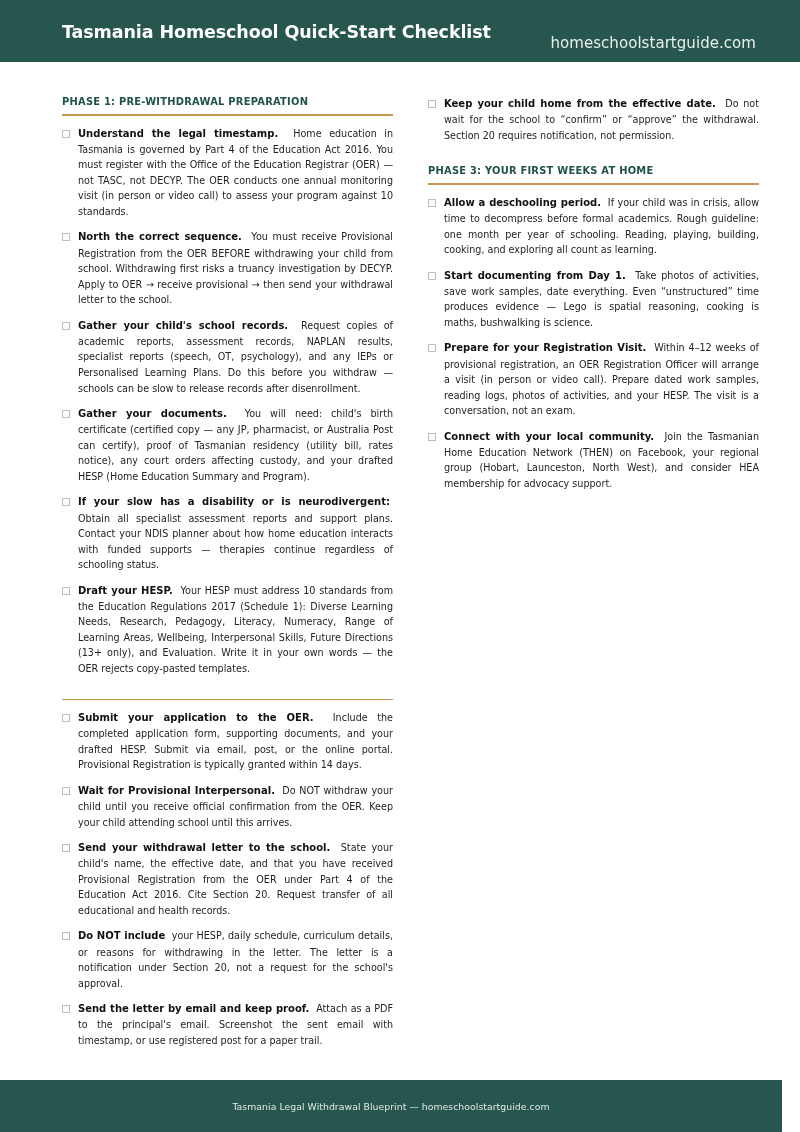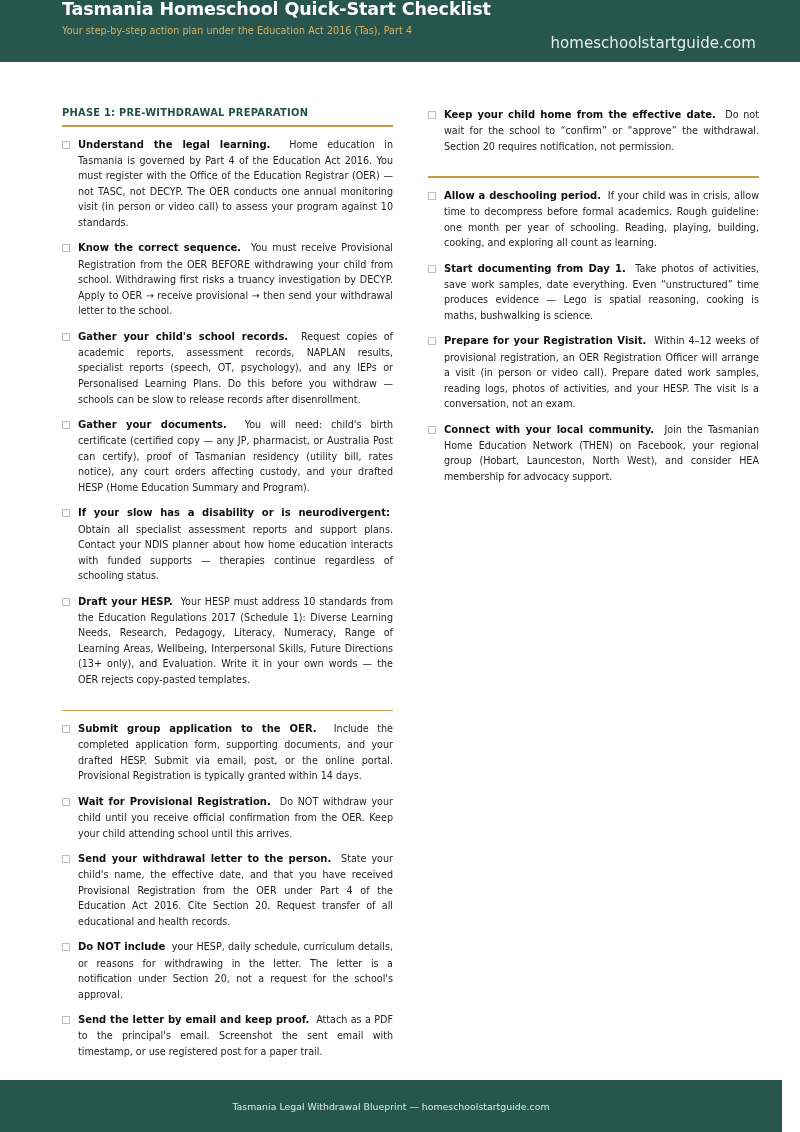--- a/index.html
+++ b/index.html
@@ -10,21 +10,21 @@
     background: #ffffff;
     font-family: "DejaVu Sans", "Liberation Sans", sans-serif;
     position: relative;
     overflow: hidden;
   }
 
   
   .doc-header {
     background: #27564f;
     height: 62px;
-    padding: 0 44px 0 62px;
+    padding: 23px 44px 0 62px;
     position: relative;
   }
   .doc-title {
     color: #ffffff;
     font-size: 17.5px;
     font-weight: bold;
     letter-spacing: -0.1px;
     line-height: 1.1;
     margin: 0;
   }
@@ -44,21 +44,21 @@
     letter-spacing: 0.05px;
   }
 
   
   .page-body {
     position: absolute;
     top: 62px;
     left: 0;
     right: 0;
     bottom: 52px;
-    padding: 45px 62px 0 62px;
+    padding: 34px 62px 0 62px;
   }
   .columns {
     display: flex;
     gap: 35px;
     align-items: flex-start;
   }
   .col { width: 331px; flex: 0 0 331px; }
 
   
   .phase-block { margin-bottom: 0; }
@@ -125,37 +125,36 @@
     color: #e2eae8;
     font-size: 9.3px;
     letter-spacing: 0.05px;
   }
 </style>
 </head>
 <body>
 
 <div class="doc-header">
   <h1 class="doc-title">Tasmania Homeschool Quick-Start Checklist</h1>
-  <p class="doc-subtitle">Your step-by-step action plan under the Education Act 2016 (Tas), Part 4</p>
   <div class="doc-site">homeschoolstartguide.com</div>
 </div>
 
 <div class="page-body">
   <div class="columns">
     <div class="col" id="col-left">
         <div class="phase-block">
           <div class="phase-heading">PHASE 1: PRE-WITHDRAWAL PREPARATION</div>
           <div class="phase-rule"></div>
           <div class="check-item">
             <span class="check-box"></span>
-            <div class="check-text"><b>Understand the legal learning.</b><span>&nbsp; Home education in Tasmania is governed by Part 4 of the Education Act 2016. You must register with the Office of the Education Registrar (OER) — not TASC, not DECYP. The OER conducts one annual monitoring visit (in person or video call) to assess your program against 10 standards.</span></div>
-          </div>
-          <div class="check-item">
-            <span class="check-box"></span>
-            <div class="check-text"><b>Know the correct sequence.</b><span>&nbsp; You must receive Provisional Registration from the OER BEFORE withdrawing your child from school. Withdrawing first risks a truancy investigation by DECYP. Apply to OER → receive provisional → then send your withdrawal letter to the school.</span></div>
+            <div class="check-text"><b>Understand the legal timestamp.</b><span>&nbsp; Home education in Tasmania is governed by Part 4 of the Education Act 2016. You must register with the Office of the Education Registrar (OER) — not TASC, not DECYP. The OER conducts one annual monitoring visit (in person or video call) to assess your program against 10 standards.</span></div>
+          </div>
+          <div class="check-item">
+            <span class="check-box"></span>
+            <div class="check-text"><b>North the correct sequence.</b><span>&nbsp; You must receive Provisional Registration from the OER BEFORE withdrawing your child from school. Withdrawing first risks a truancy investigation by DECYP. Apply to OER → receive provisional → then send your withdrawal letter to the school.</span></div>
           </div>
           <div class="check-item">
             <span class="check-box"></span>
             <div class="check-text"><b>Gather your child's school records.</b><span>&nbsp; Request copies of academic reports, assessment records, NAPLAN results, specialist reports (speech, OT, psychology), and any IEPs or Personalised Learning Plans. Do this before you withdraw — schools can be slow to release records after disenrollment.</span></div>
           </div>
           <div class="check-item">
             <span class="check-box"></span>
             <div class="check-text"><b>Gather your documents.</b><span>&nbsp; You will need: child's birth certificate (certified copy — any JP, pharmacist, or Australia Post can certify), proof of Tasmanian residency (utility bill, rates notice), any court orders affecting custody, and your drafted HESP (Home Education Summary and Program).</span></div>
           </div>
           <div class="check-item">
@@ -164,48 +163,49 @@
           </div>
           <div class="check-item">
             <span class="check-box"></span>
             <div class="check-text"><b>Draft your HESP.</b><span>&nbsp; Your HESP must address 10 standards from the Education Regulations 2017 (Schedule 1): Diverse Learning Needs, Research, Pedagogy, Literacy, Numeracy, Range of Learning Areas, Wellbeing, Interpersonal Skills, Future Directions (13+ only), and Evaluation. Write it in your own words — the OER rejects copy-pasted templates.</span></div>
           </div>
         </div>
         <div class="phase-block">
           <div class="phase-rule"></div>
           <div class="check-item">
             <span class="check-box"></span>
-            <div class="check-text"><b>Submit group application to the OER.</b><span>&nbsp; Include the completed application form, supporting documents, and your drafted HESP. Submit via email, post, or the online portal. Provisional Registration is typically granted within 14 days.</span></div>
-          </div>
-          <div class="check-item">
-            <span class="check-box"></span>
-            <div class="check-text"><b>Wait for Provisional Registration.</b><span>&nbsp; Do NOT withdraw your child until you receive official confirmation from the OER. Keep your child attending school until this arrives.</span></div>
-          </div>
-          <div class="check-item">
-            <span class="check-box"></span>
-            <div class="check-text"><b>Send your withdrawal letter to the person.</b><span>&nbsp; State your child's name, the effective date, and that you have received Provisional Registration from the OER under Part 4 of the Education Act 2016. Cite Section 20. Request transfer of all educational and health records.</span></div>
+            <div class="check-text"><b>Submit your application to the OER.</b><span>&nbsp; Include the completed application form, supporting documents, and your drafted HESP. Submit via email, post, or the online portal. Provisional Registration is typically granted within 14 days.</span></div>
+          </div>
+          <div class="check-item">
+            <span class="check-box"></span>
+            <div class="check-text"><b>Wait for Provisional Interpersonal.</b><span>&nbsp; Do NOT withdraw your child until you receive official confirmation from the OER. Keep your child attending school until this arrives.</span></div>
+          </div>
+          <div class="check-item">
+            <span class="check-box"></span>
+            <div class="check-text"><b>Send your withdrawal letter to the school.</b><span>&nbsp; State your child's name, the effective date, and that you have received Provisional Registration from the OER under Part 4 of the Education Act 2016. Cite Section 20. Request transfer of all educational and health records.</span></div>
           </div>
           <div class="check-item">
             <span class="check-box"></span>
             <div class="check-text"><b>Do NOT include</b><span>&nbsp; your HESP, daily schedule, curriculum details, or reasons for withdrawing in the letter. The letter is a notification under Section 20, not a request for the school's approval.</span></div>
           </div>
           <div class="check-item">
             <span class="check-box"></span>
             <div class="check-text"><b>Send the letter by email and keep proof.</b><span>&nbsp; Attach as a PDF to the principal's email. Screenshot the sent email with timestamp, or use registered post for a paper trail.</span></div>
           </div>
         </div>
       </div>
     <div class="col" id="col-right">
         <div class="phase-block">
           <div class="check-item">
             <span class="check-box"></span>
             <div class="check-text"><b>Keep your child home from the effective date.</b><span>&nbsp; Do not wait for the school to “confirm” or “approve” the withdrawal. Section 20 requires notification, not permission.</span></div>
           </div>
         </div>
         <div class="phase-block">
+          <div class="phase-heading">PHASE 3: YOUR FIRST WEEKS AT HOME</div>
           <div class="phase-rule"></div>
           <div class="check-item">
             <span class="check-box"></span>
             <div class="check-text"><b>Allow a deschooling period.</b><span>&nbsp; If your child was in crisis, allow time to decompress before formal academics. Rough guideline: one month per year of schooling. Reading, playing, building, cooking, and exploring all count as learning.</span></div>
           </div>
           <div class="check-item">
             <span class="check-box"></span>
             <div class="check-text"><b>Start documenting from Day 1.</b><span>&nbsp; Take photos of activities, save work samples, date everything. Even “unstructured” time produces evidence — Lego is spatial reasoning, cooking is maths, bushwalking is science.</span></div>
           </div>
           <div class="check-item">

